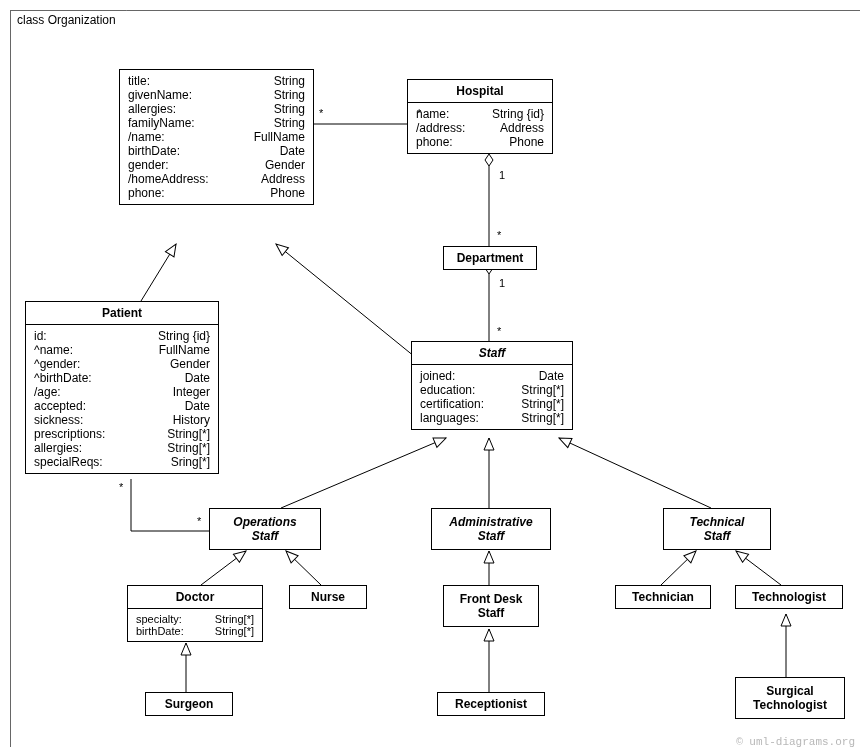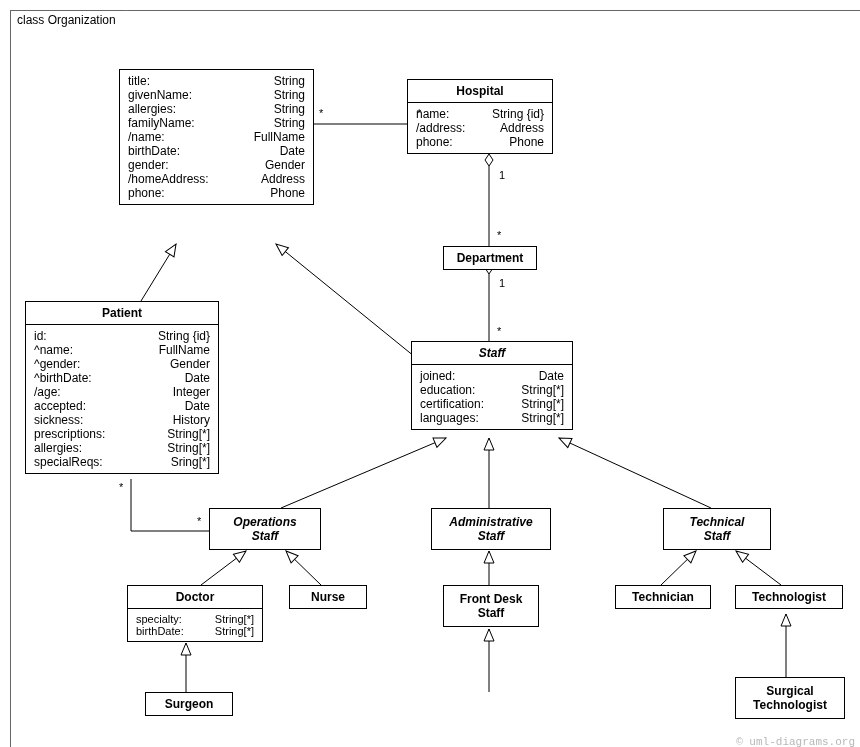--- a/index.html
+++ b/index.html
@@ -321,20 +321,23 @@
   </div>
 
   <div class="class-box" style="left:724px;top:574px;width:106px">
     <div class="class-name normal no-border">Technologist</div>
   </div>
 
   <div class="class-box" style="left:134px;top:681px;width:86px">
     <div class="class-name normal no-border">Surgeon</div>
   </div>
 
+  <div class="class-box" style="left:426px;top:681px;width:106px">
+    <div class="class-name normal no-border">Receptionist</div>
+  </div>
 
   <div class="class-box" style="left:724px;top:666px;width:108px">
     <div class="class-name normal no-border" style="padding:6px 4px">
       <span>Surgical</span><br>
       <span>Technologist</span>
     </div>
   </div>
 
   <div class="copyright">© uml-diagrams.org</div>
 </div>

